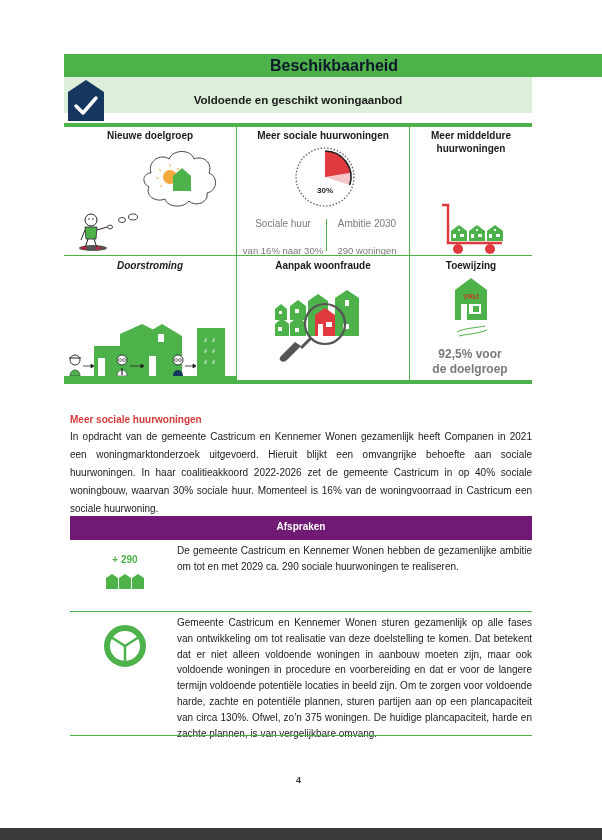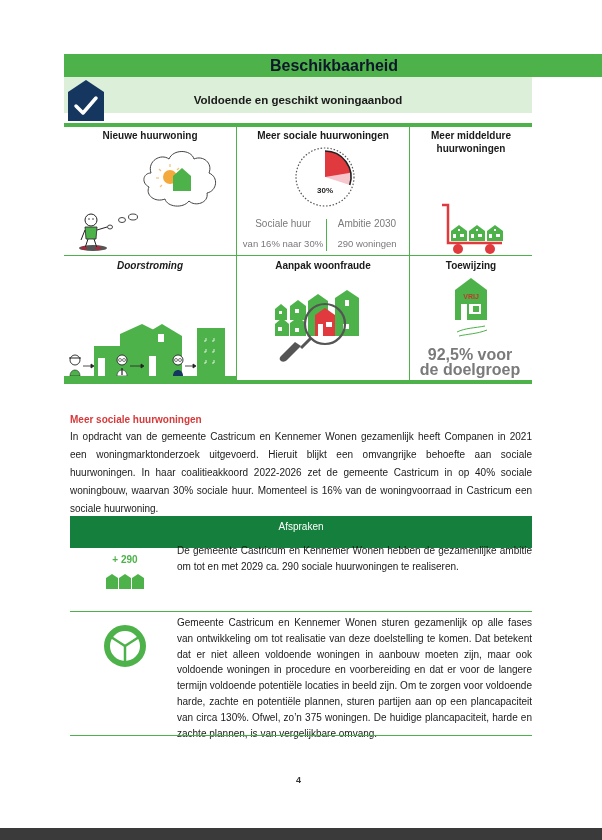--- a/index.html
+++ b/index.html
@@ -16,31 +16,31 @@
   .grid-top-line { position:absolute; left:64px; top:123px; width:468px; height:4px; background:#4db24a; }
 
   .cell { position:absolute; }
   .cell-title { position:absolute; left:0; right:0; text-align:center; font-weight:bold; font-size:10px; line-height:13px; }
   .vline { position:absolute; width:1px; background:#4db24a; }
   .hline { position:absolute; height:1px; background:#4db24a; }
   .grid-bottom-line { position:absolute; left:64px; top:380px; width:468px; height:4px; background:#4db24a; }
 
   .stat { position:absolute; text-align:center; color:#7a7a7a; }
   .stat .lbl { font-weight:normal; font-size:10px; }
-  .stat .val { font-size:9.5px; margin-top:9px; }
+  .stat .val { font-size:9.5px; margin-top:16px; }
 
   .toew-text { position:absolute; left:410px; top:347px; width:120px; text-align:center; color:#7a7a7a;
-               font-weight:bold; font-size:16px; line-height:15px; }
+               font-weight:bold; font-size:12px; line-height:15px; }
 
   .section-head { position:absolute; left:70px; top:414px; color:#d63a3a; font-weight:bold; font-size:10px; }
   .body-text { position:absolute; left:70px; top:428px; width:462px; font-size:10px; line-height:18px;
                text-align:justify; color:#1a1a1a; }
 
-  .afspraken-bar { position:absolute; left:70px; top:516px; width:462px; height:32px; background:#15803d;
-                   color:#fff; font-weight:normal; font-size:10px; text-align:center; line-height:21px; }
+  .afspraken-bar { position:absolute; left:70px; top:516px; width:462px; height:24px; background:#701a75;
+                   color:#fff; font-weight:bold; font-size:10px; text-align:center; line-height:21px; }
   .row-text { position:absolute; font-size:10px; line-height:15.8px; text-align:justify; }
   .row-sep { position:absolute; left:70px; width:462px; height:1px; background:#4db24a; }
   .plus290 { position:absolute; left:100px; top:554px; width:50px; text-align:center; color:#4db24a; font-size:10px; font-weight:bold; }
 
   .page-num { position:absolute; left:296px; top:775px; font-size:9px; font-weight:bold; color:#333; }
 </style>
 </head>
 <body>
 
 <div class="page">
@@ -51,21 +51,21 @@
     <polygon points="18,0 36,12 36,41 0,41 0,12" fill="#14365f"></polygon>
     <polyline points="8,26 15,33 28,18" fill="none" stroke="#fff" stroke-width="3.5" stroke-linecap="round" stroke-linejoin="round"></polyline>
   </svg>
   <div class="grid-top-line"></div>
 
   <div class="vline" style="left:236px;top:127px;height:253px;"></div>
   <div class="vline" style="left:409px;top:127px;height:253px;"></div>
   <div class="hline" style="left:64px;top:255px;width:468px;"></div>
 
   <div class="cell" style="left:64px;top:127px;width:172px;height:128px;">
-    <div class="cell-title" style="top:2px;">Nieuwe huurwoning</div>
+    <div class="cell-title" style="top:2px;">Nieuwe doelgroep</div>
     <svg style="position:absolute;left:5px;top:14px;" width="165" height="112" viewBox="0 0 165 112">
 
       <path d="M82,32 C78,20 92,12 100,18 C104,8 122,8 125,18 C134,14 144,22 140,32 C150,36 148,50 138,52 C140,62 126,66 120,60 C114,68 98,66 96,58 C86,62 76,54 80,46 C72,42 74,32 82,32 Z" fill="#fff" stroke="#444" stroke-width="1"></path>
 
       <circle cx="101" cy="36" r="7" fill="#f4a93c"></circle>
       <g stroke="#f4c27a" stroke-width="1.2">
         <line x1="101" y1="23" x2="101" y2="26"></line>
           <line x1="90" y1="28" x2="92" y2="30"></line>
         <line x1="87" y1="37" x2="90" y2="37"></line>
           <line x1="110" y1="27" x2="108" y2="29"></line>

